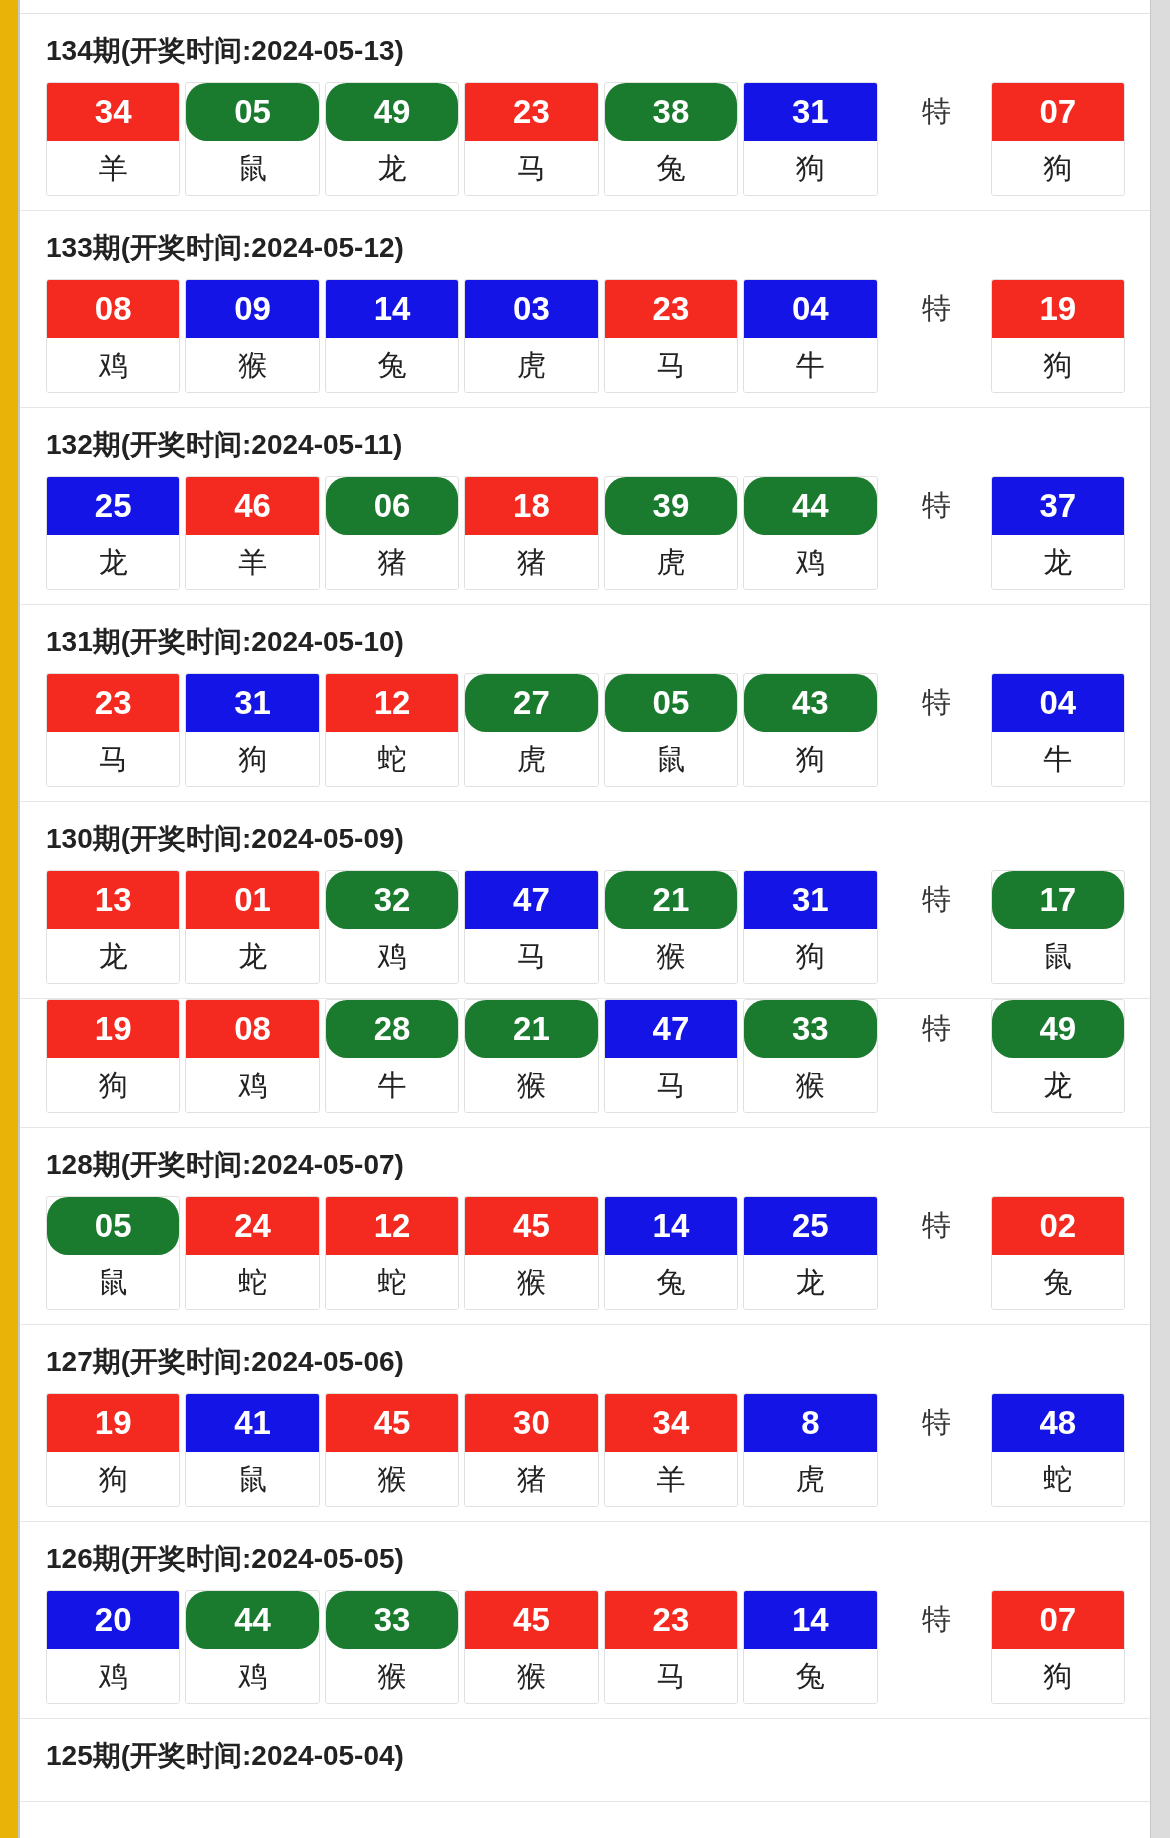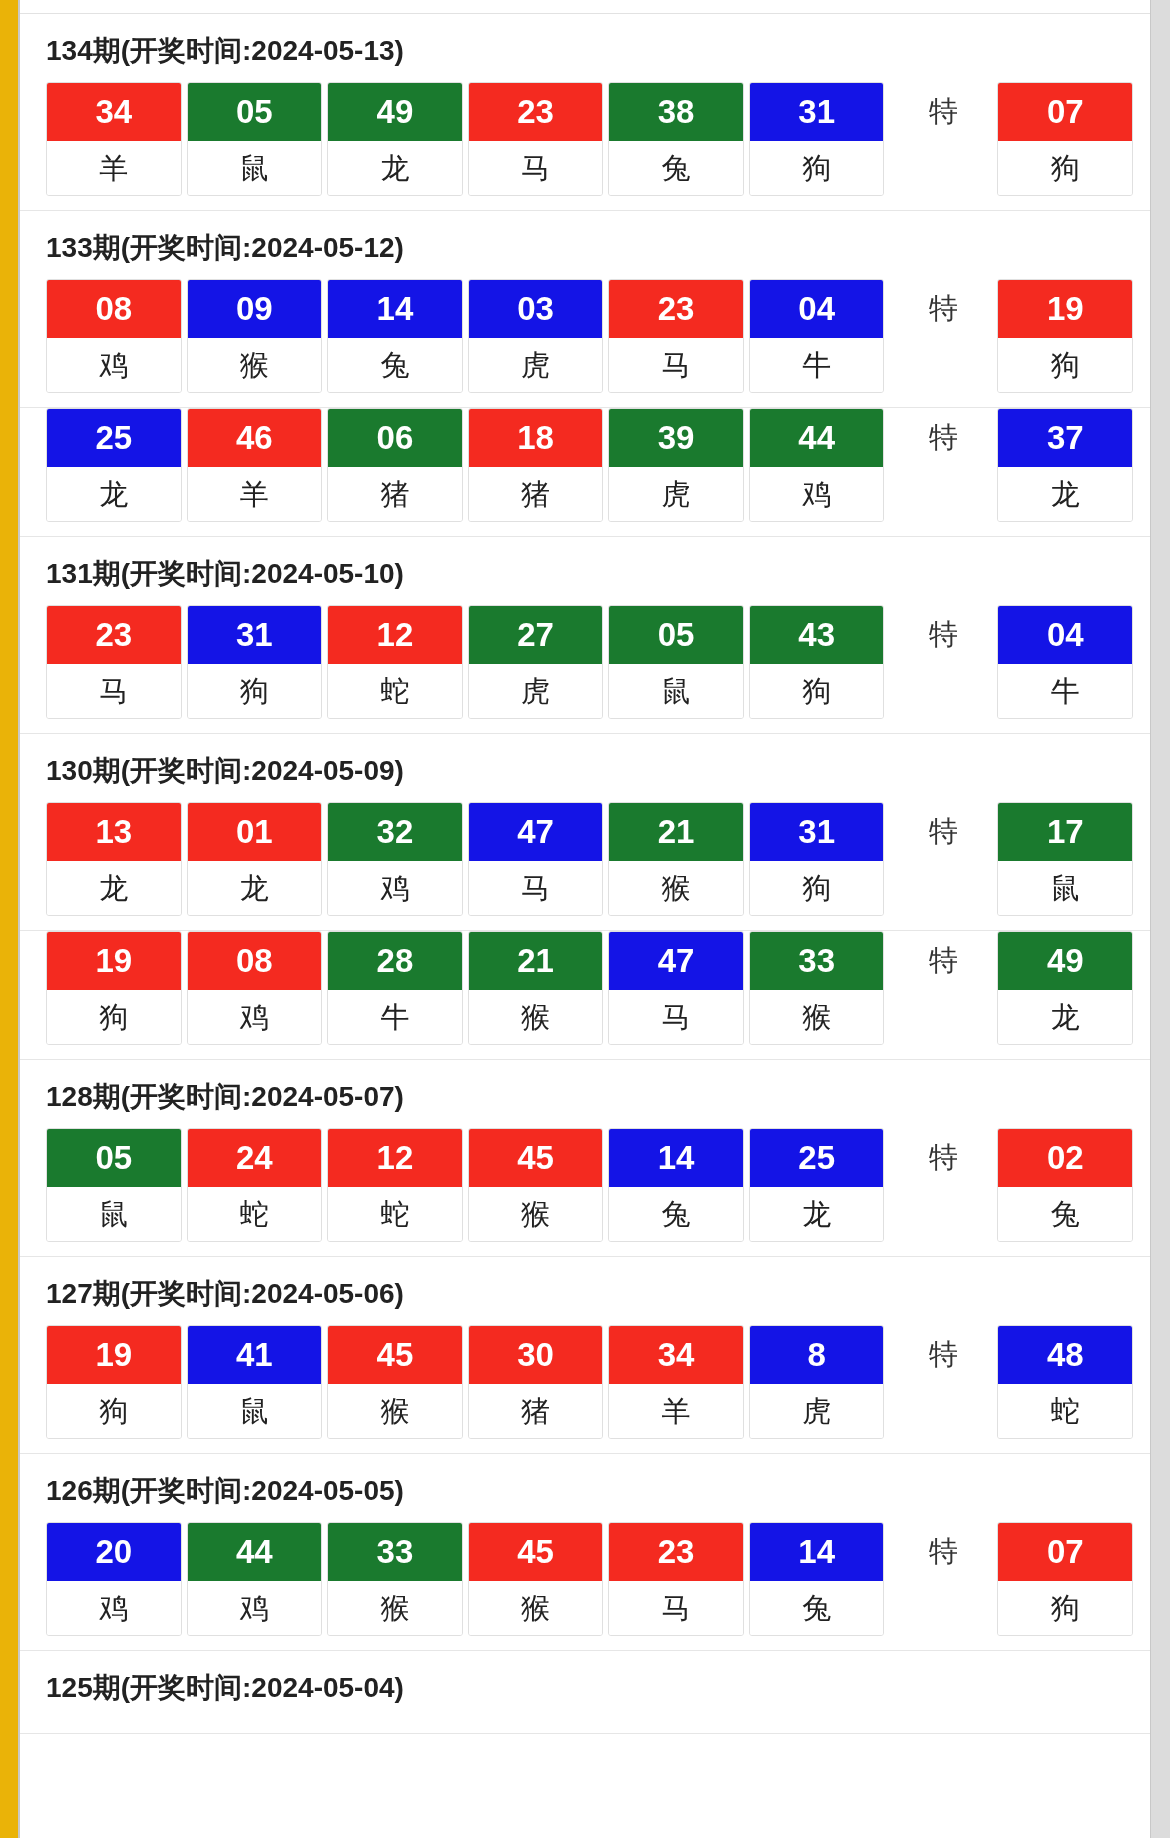--- a/index.html
+++ b/index.html
@@ -68,30 +68,30 @@
   .ball .zodiac {
     height: 54px;
     line-height: 54px;
     text-align: center;
     font-size: 29px;
     color: #222222;
     background: #ffffff;
   }
   .red  { background: #f42a20; }
   .blue { background: #1414e6; }
-  .green{ background: #1a7a2e; }
+  .green{ background: #1a7a2e; border-radius: 21px; }
   .special-label {
     width: 108px;
     text-align: center;
     font-size: 29px;
     color: #333333;
     line-height: 58px;
     flex: 0 0 auto;
   }
-  .special-ball { margin-right: 0; }
+  .special-ball { margin-right: 8px; }
 </style>
 </head>
 <body>
 
 <div id="page">
   <div class="sheet">
     <div class="topbar"></div>
     <div id="draw-list">
         <div class="draw-block">
           <div class="draw-title">134期(开奖时间:2024-05-13)</div>
@@ -155,20 +155,21 @@
               <div class="zodiac">牛</div>
             </div>
             <div class="special-label">特</div>
             <div class="ball special-ball">
               <div class="num red">19</div>
               <div class="zodiac">狗</div>
             </div>
           </div>
         </div>
         <div class="draw-block">
+          <div class="draw-title">132期(开奖时间:2024-05-11)</div>
           <div class="balls-row">
             <div class="ball">
               <div class="num blue">25</div>
               <div class="zodiac">龙</div>
             </div>
             <div class="ball">
               <div class="num red">46</div>
               <div class="zodiac">羊</div>
             </div>
             <div class="ball">

